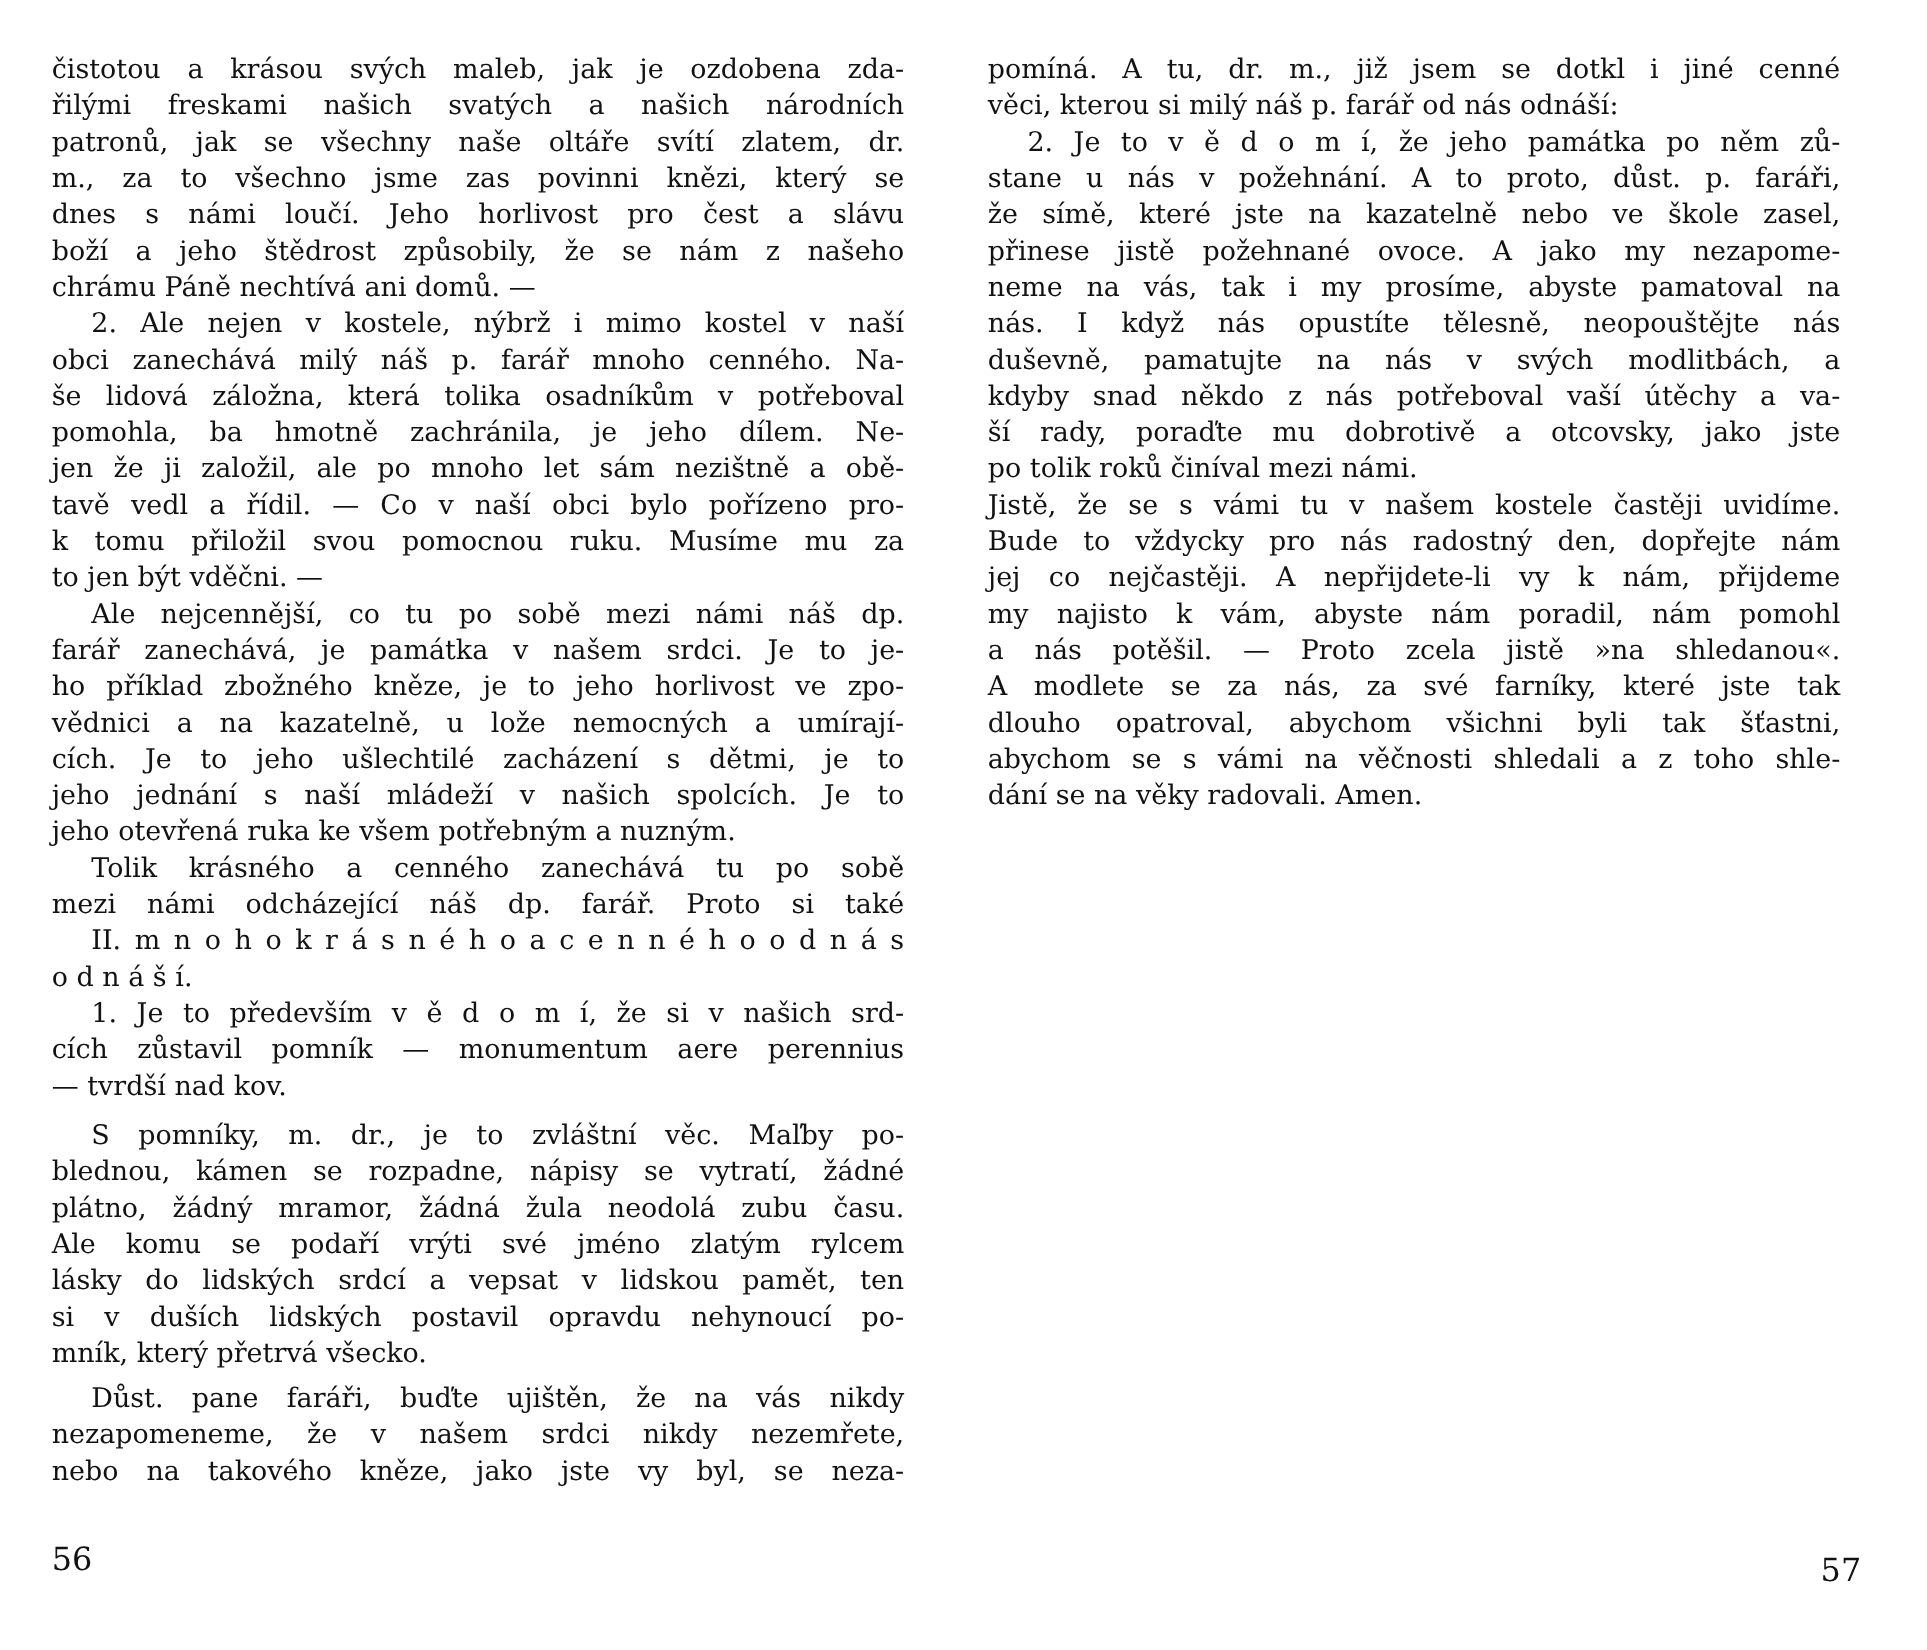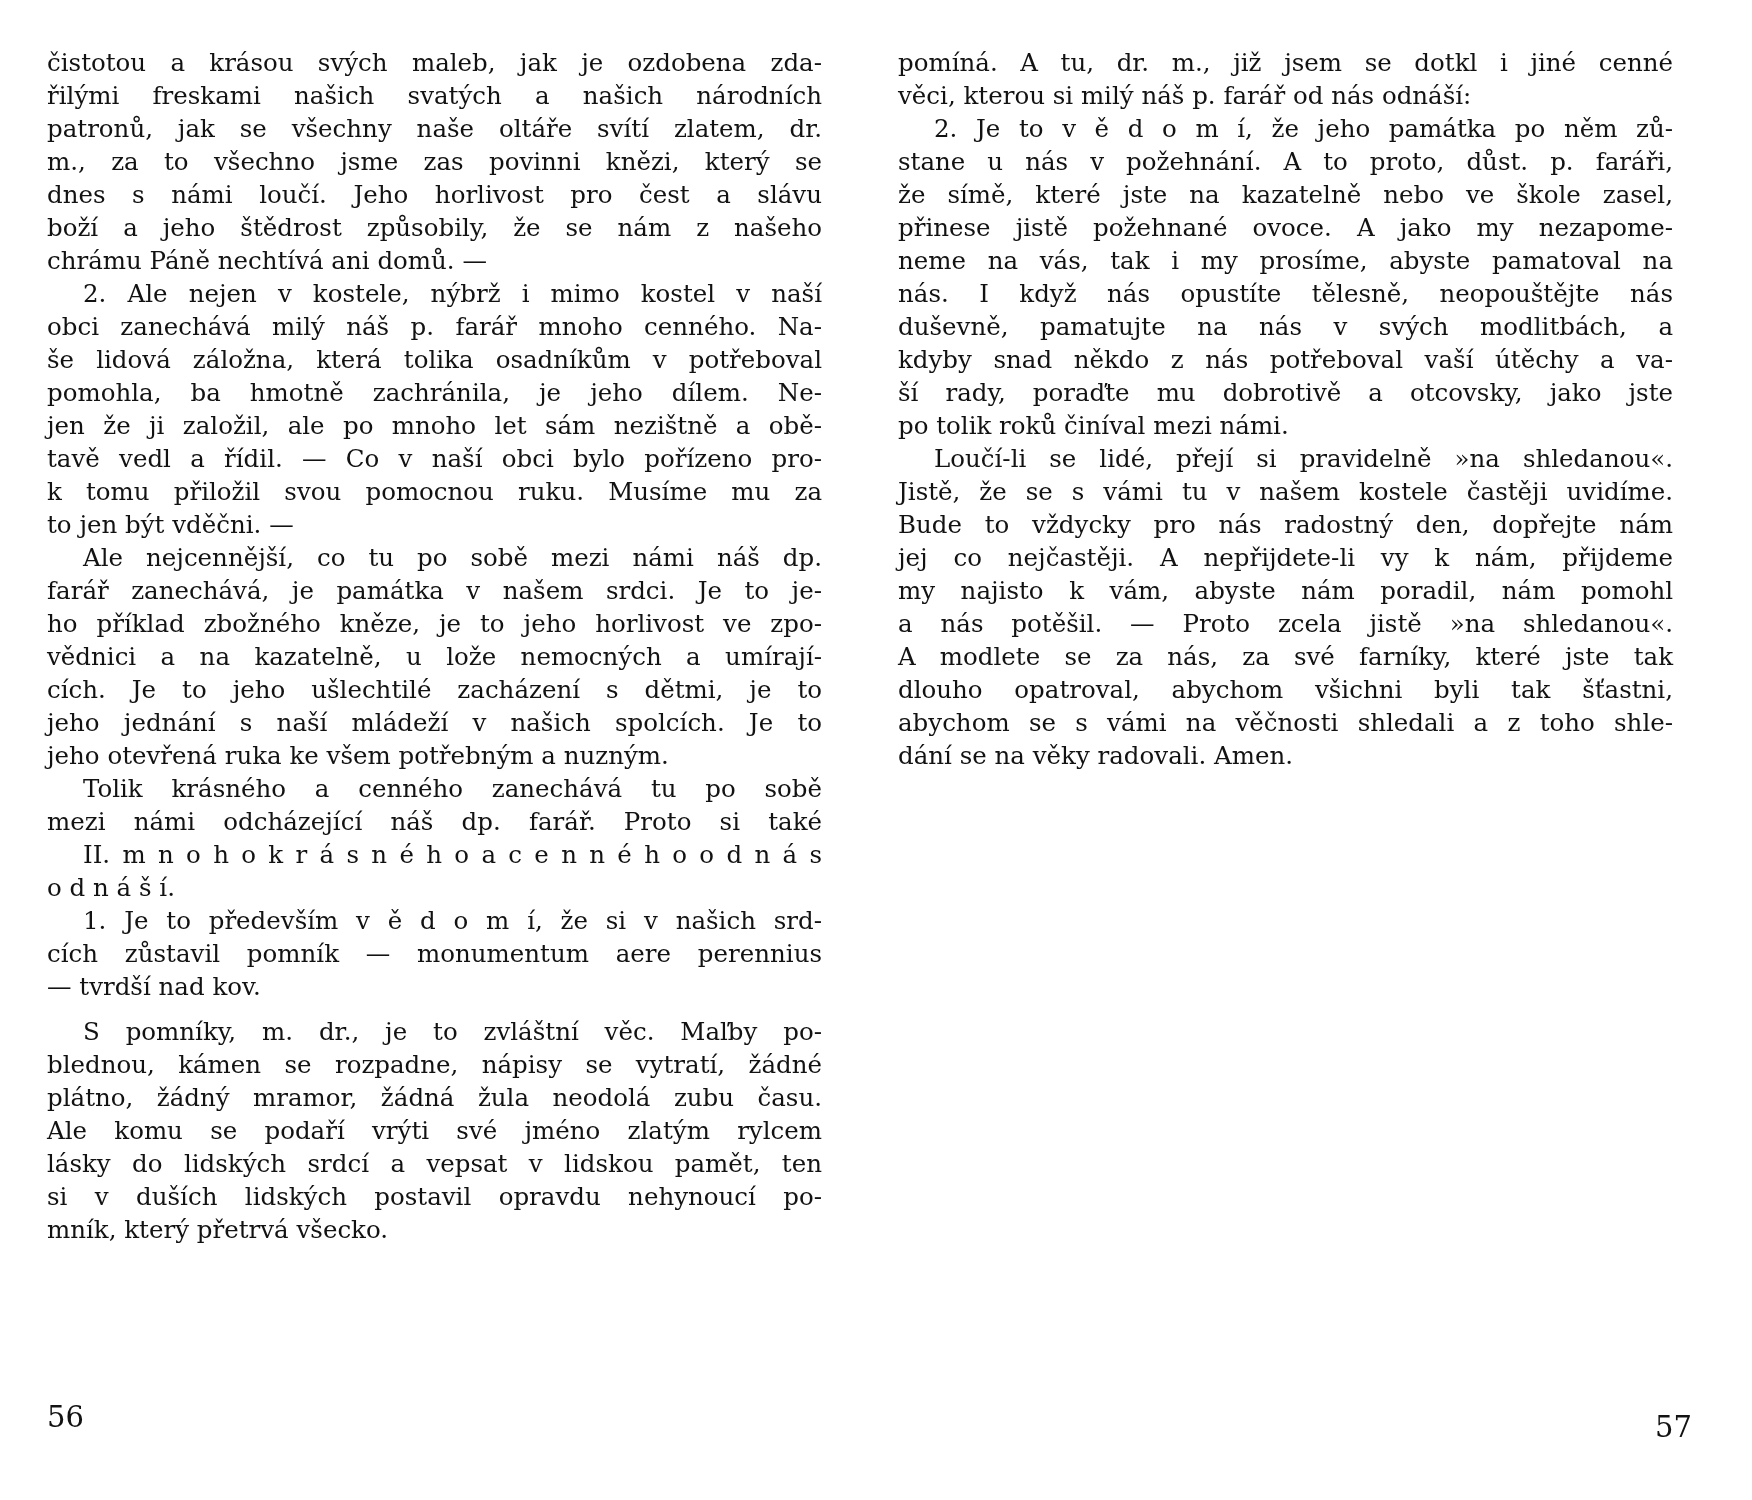--- a/index.html
+++ b/index.html
@@ -91,41 +91,45 @@
       </div>
       <div class="paragraph" style="margin-top: 12px;">
         <div class="line indent">S pomníky, m. dr., je to zvláštní věc. Maľby po-</div>
         <div class="line">blednou, kámen se rozpadne, nápisy se vytratí, žádné</div>
         <div class="line">plátno, žádný mramor, žádná žula neodolá zubu času.</div>
         <div class="line">Ale komu se podaří vrýti své jméno zlatým rylcem</div>
         <div class="line">lásky do lidských srdcí a vepsat v lidskou pamět, ten</div>
         <div class="line">si v duších lidských postavil opravdu nehynoucí po-</div>
         <div class="line no-stretch">mník, který přetrvá všecko.</div>
       </div>
+      <div class="paragraph" style="margin-top: 8px;">
+        <div class="line indent">Důst. pane faráři, buďte ujištěn, že na vás nikdy</div>
+        <div class="line">nezapomeneme, že v našem srdci nikdy nezemřete,</div>
+        <div class="line">nebo na takového kněze, jako jste vy byl, se neza-</div>
+      </div>
     </div>
 
   <div class="column right" id="right-column">
       <div class="paragraph">
         <div class="line">pomíná. A tu, dr. m., již jsem se dotkl i jiné cenné</div>
         <div class="line no-stretch">věci, kterou si milý náš p. farář od nás odnáší:</div>
       </div>
       <div class="paragraph">
         <div class="line indent">2. Je to v ě d o m í, že jeho památka po něm zů-</div>
         <div class="line">stane u nás v požehnání. A to proto, důst. p. faráři,</div>
         <div class="line">že símě, které jste na kazatelně nebo ve škole zasel,</div>
         <div class="line">přinese jistě požehnané ovoce. A jako my nezapome-</div>
         <div class="line">neme na vás, tak i my prosíme, abyste pamatoval na</div>
         <div class="line">nás. I když nás opustíte tělesně, neopouštějte nás</div>
         <div class="line">duševně, pamatujte na nás v svých modlitbách, a</div>
         <div class="line">kdyby snad někdo z nás potřeboval vaší útěchy a va-</div>
         <div class="line">ší rady, poraďte mu dobrotivě a otcovsky, jako jste</div>
         <div class="line no-stretch">po tolik roků činíval mezi námi.</div>
       </div>
       <div class="paragraph">
-        <div class="line indent">Loučí-li se lidé, přejí si pravidelně »na shledanou«.</div>
         <div class="line">Jistě, že se s vámi tu v našem kostele častěji uvidíme.</div>
         <div class="line">Bude to vždycky pro nás radostný den, dopřejte nám</div>
         <div class="line">jej co nejčastěji. A nepřijdete-li vy k nám, přijdeme</div>
         <div class="line">my najisto k vám, abyste nám poradil, nám pomohl</div>
         <div class="line">a nás potěšil. — Proto zcela jistě »na shledanou«.</div>
         <div class="line">A modlete se za nás, za své farníky, které jste tak</div>
         <div class="line">dlouho opatroval, abychom všichni byli tak šťastni,</div>
         <div class="line">abychom se s vámi na věčnosti shledali a z toho shle-</div>
         <div class="line no-stretch">dání se na věky radovali. Amen.</div>
       </div>

